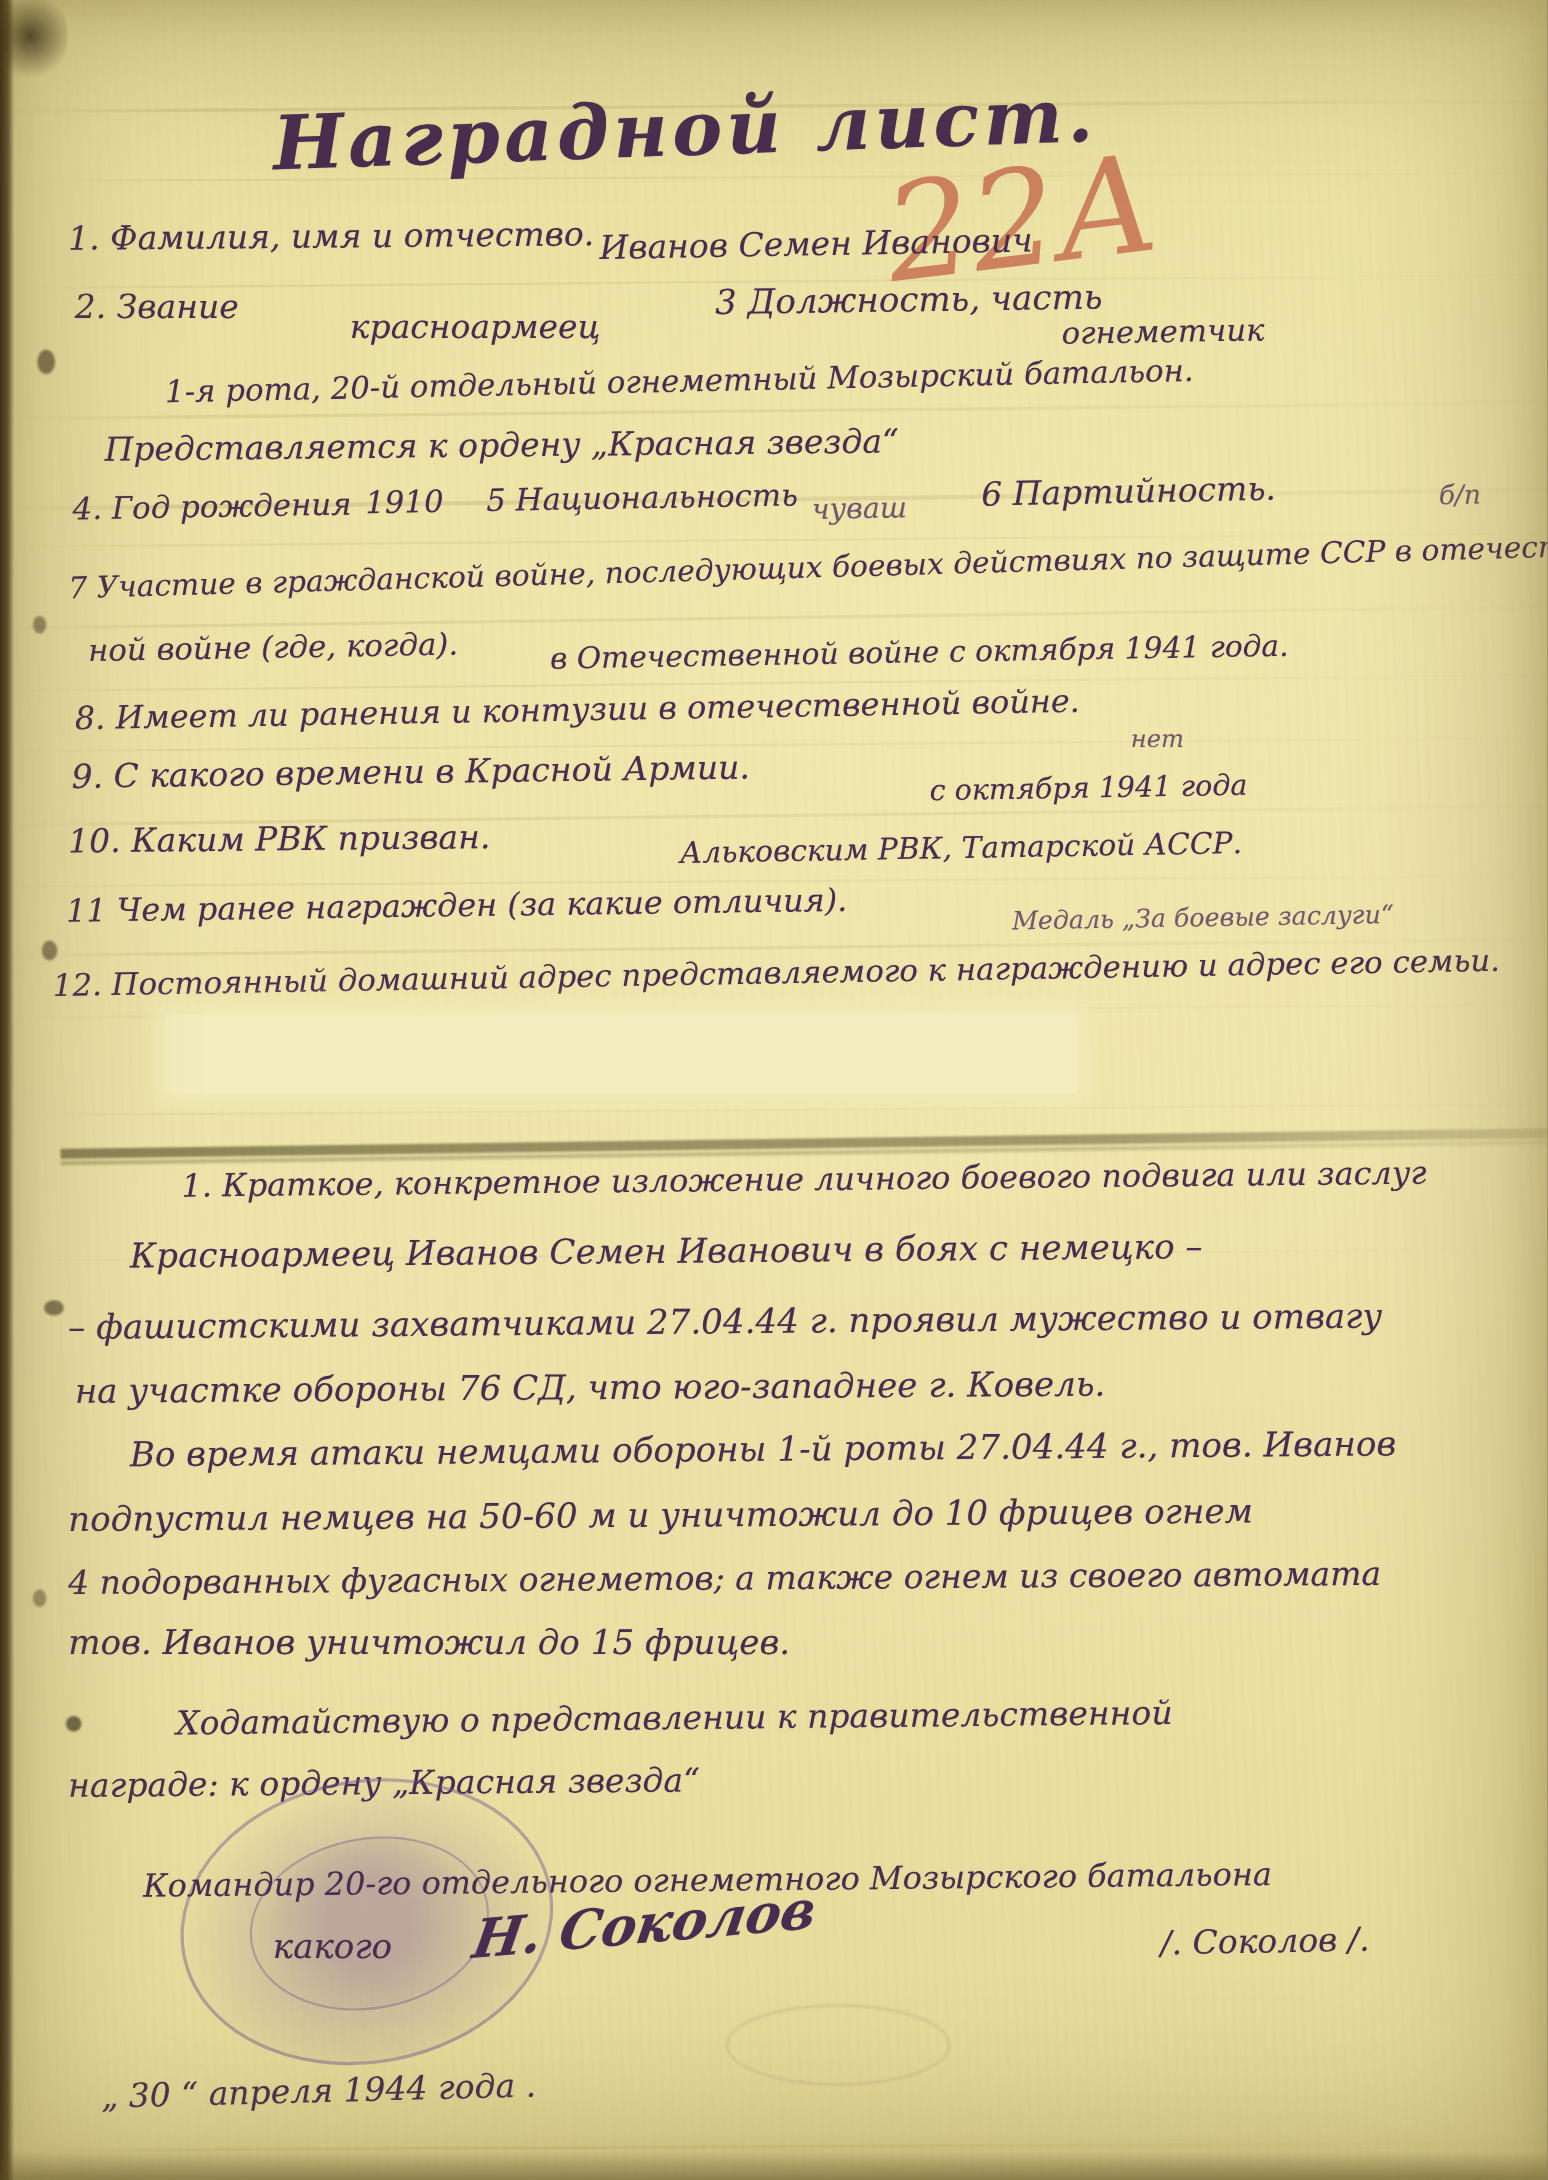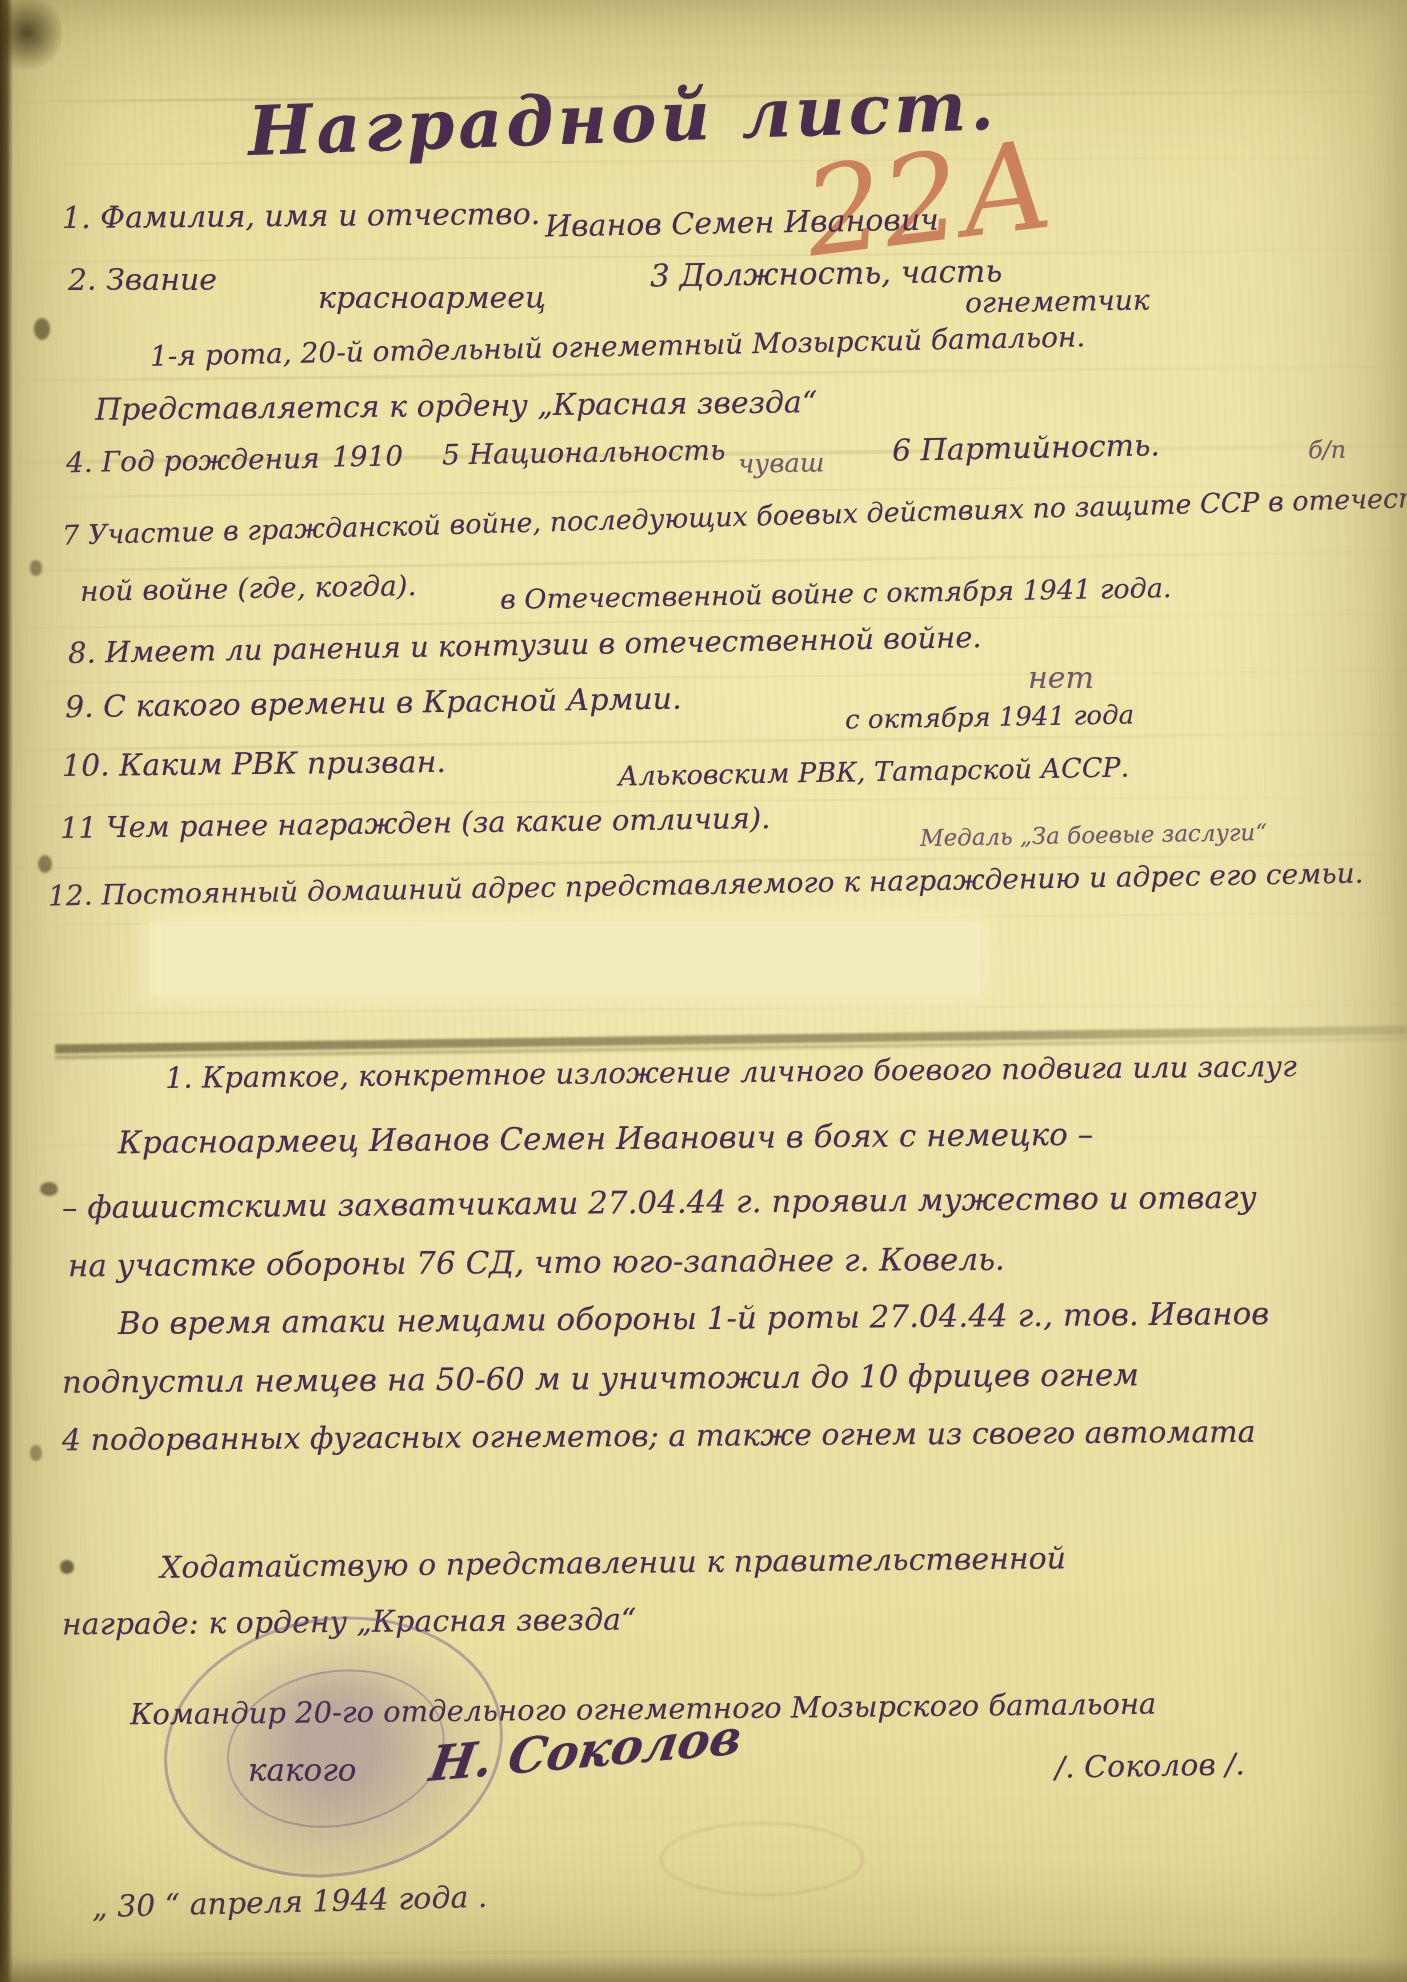--- a/index.html
+++ b/index.html
@@ -106,21 +106,21 @@
   <div class="hw" style="left:442px;top:436px;font-size:28px;transform:rotate(-1deg)">5 Национальность</div>
   <div class="hw faded" style="left:738px;top:448px;font-size:26px;transform:rotate(-1deg)">чуваш</div>
   <div class="hw" style="left:892px;top:430px;font-size:30px;transform:rotate(-1.2deg)">6 Партийность.</div>
   <div class="hw faded" style="left:1308px;top:436px;font-size:24px;transform:rotate(-1deg)">б/п</div>
 
   <div class="hw" style="left:62px;top:500px;font-size:27px;transform:rotate(-1.6deg)">7 Участие в гражданской войне, последующих боевых действиях по защите ССР в отечествен-</div>
   <div class="hw" style="left:80px;top:572px;font-size:28px;transform:rotate(-1deg)">ной войне (где, когда).</div>
   <div class="hw" style="left:500px;top:578px;font-size:27px;transform:rotate(-1deg)">в Отечественной войне с октября 1941 года.</div>
 
   <div class="hw" style="left:68px;top:628px;font-size:29px;transform:rotate(-1deg)">8. Имеет ли ранения и контузии в отечественной войне.</div>
-  <div class="hw faded" style="left:1028px;top:660px;font-size:30px">нет</div>
+  <div class="hw faded" style="left:1028px;top:660px;font-size:22px">нет</div>
 
   <div class="hw" style="left:65px;top:685px;font-size:30px;transform:rotate(-.8deg)">9. С какого времени в Красной Армии.</div>
   <div class="hw" style="left:845px;top:702px;font-size:26px;transform:rotate(-1deg)">с октября 1941 года</div>
 
   <div class="hw" style="left:62px;top:746px;font-size:30px;transform:rotate(-.6deg)">10. Каким РВК призван.</div>
   <div class="hw" style="left:618px;top:756px;font-size:27px;transform:rotate(-1deg)">Альковским РВК, Татарской АССР.</div>
 
   <div class="hw" style="left:60px;top:806px;font-size:29px;transform:rotate(-.8deg)">11 Чем ранее награжден (за какие отличия).</div>
   <div class="hw faded" style="left:920px;top:822px;font-size:23px;transform:rotate(-1deg)">Медаль „За боевые заслуги“</div>
 
@@ -129,20 +129,21 @@
   <div class="redaction" style="left:150px;top:922px;width:830px;height:72px"></div>
 
   <div class="hw" style="left:165px;top:1055px;font-size:29px;transform:rotate(-.6deg)">1. Краткое, конкретное изложение личного боевого подвига или заслуг</div>
 
   <div class="hw" style="left:118px;top:1120px;font-size:31px;transform:rotate(-.5deg)">Красноармеец Иванов Семен Иванович в боях с немецко –</div>
   <div class="hw" style="left:62px;top:1184px;font-size:31px;transform:rotate(-.5deg)">– фашистскими захватчиками 27.04.44 г. проявил мужество и отвагу</div>
   <div class="hw" style="left:68px;top:1244px;font-size:31px;transform:rotate(-.4deg)">на участке обороны 76 СД, что юго-западнее г. Ковель.</div>
   <div class="hw" style="left:118px;top:1300px;font-size:31px;transform:rotate(-.5deg)">Во время атаки немцами обороны 1-й роты 27.04.44 г., тов. Иванов</div>
   <div class="hw" style="left:62px;top:1360px;font-size:31px;transform:rotate(-.4deg)">подпустил немцев на 50-60 м и уничтожил до 10 фрицев огнем</div>
   <div class="hw" style="left:62px;top:1418px;font-size:30px;transform:rotate(-.4deg)">4 подорванных фугасных огнеметов; а также огнем из своего автомата</div>
+  <div class="hw" style="left:62px;top:1476px;font-size:31px">тов. Иванов уничтожил до 15 фрицев.</div>
 
   <div class="hw" style="left:160px;top:1545px;font-size:30px;transform:rotate(-.6deg)">Ходатайствую о представлении к правительственной</div>
   <div class="hw" style="left:62px;top:1604px;font-size:30px;transform:rotate(-.5deg)">награде:  к  ордену  „Красная  звезда“</div>
 
   <div class="stamp" style="left:163px;top:1618px;width:335px;height:252px">
     <div class="stamp-inner"></div>
   </div>
 
   <div class="hw" style="left:130px;top:1692px;font-size:29px;transform:rotate(-.6deg)">Командир 20-го отдельного огнеметного Мозырского батальона</div>
   <div class="hw" style="left:248px;top:1752px;font-size:31px">какого</div>

